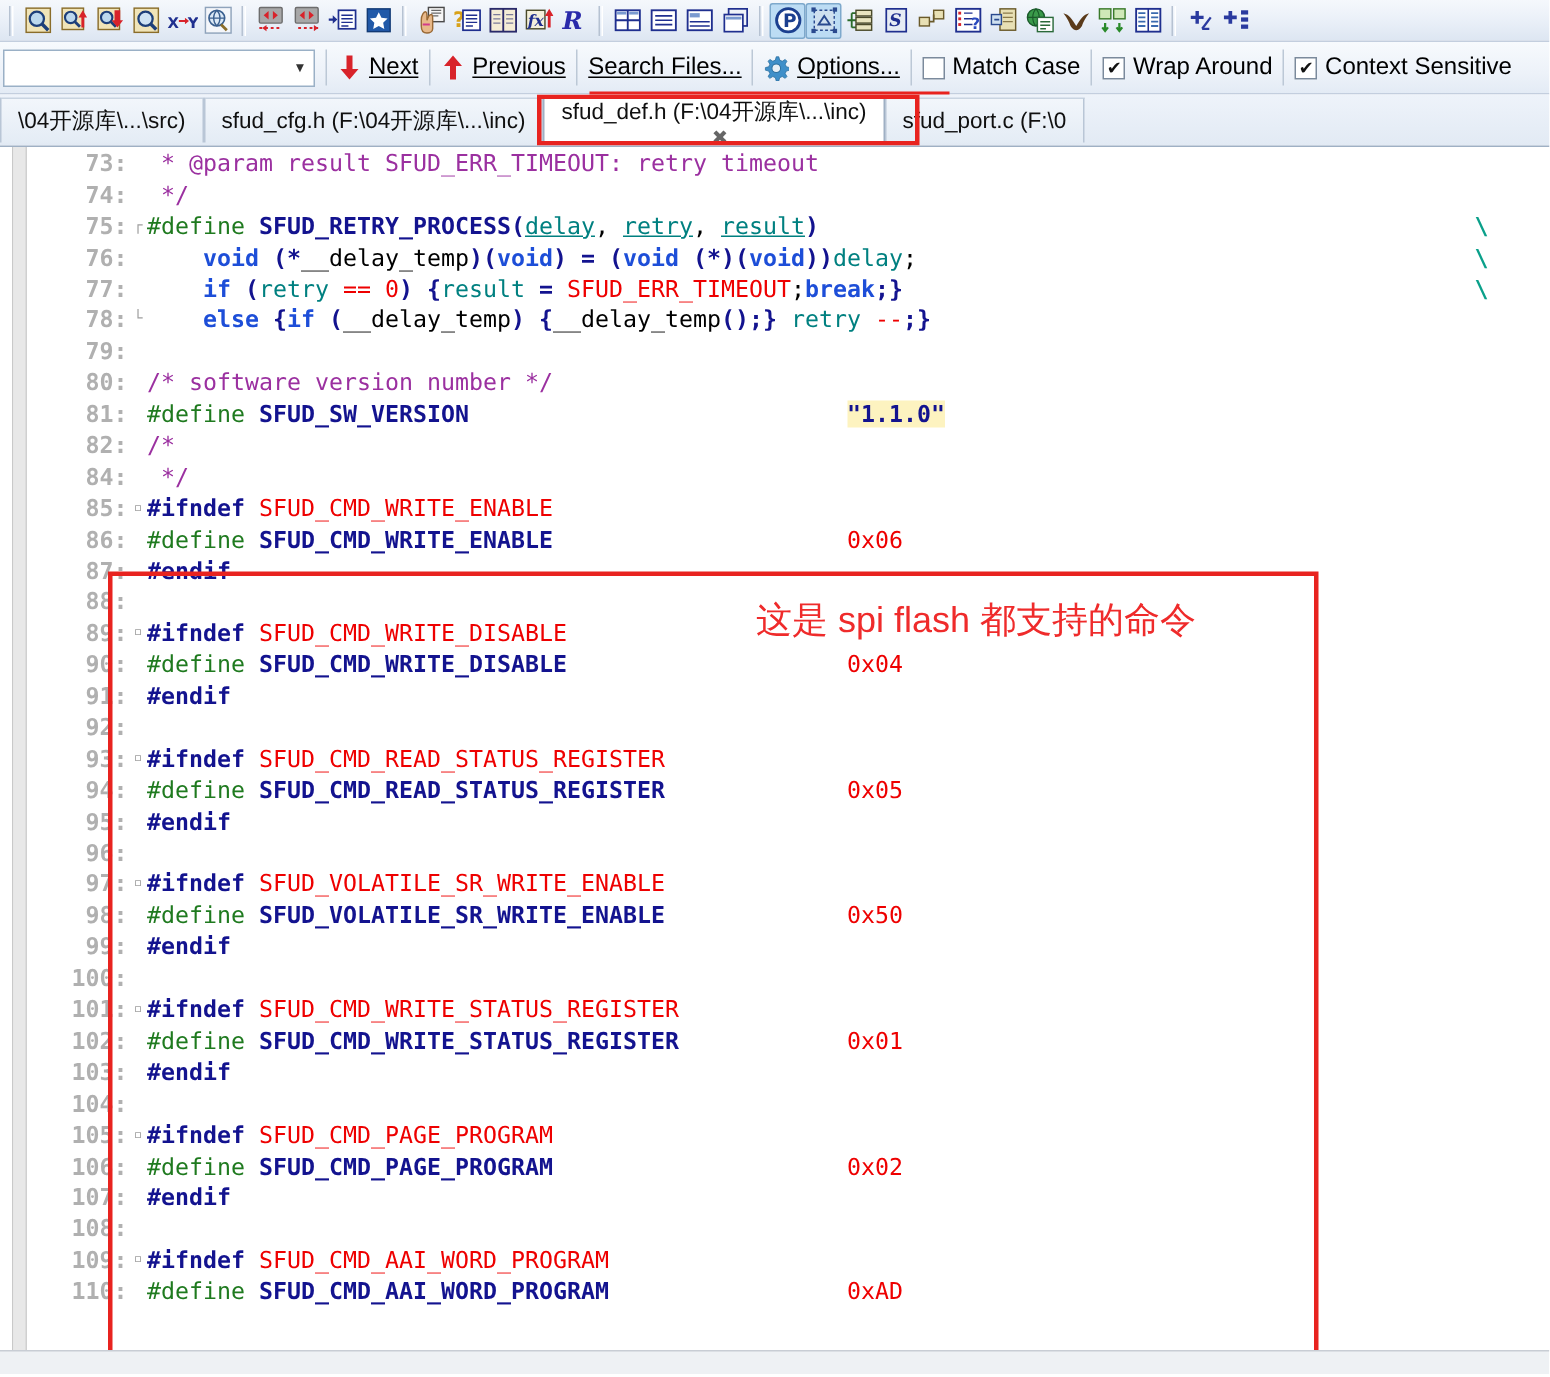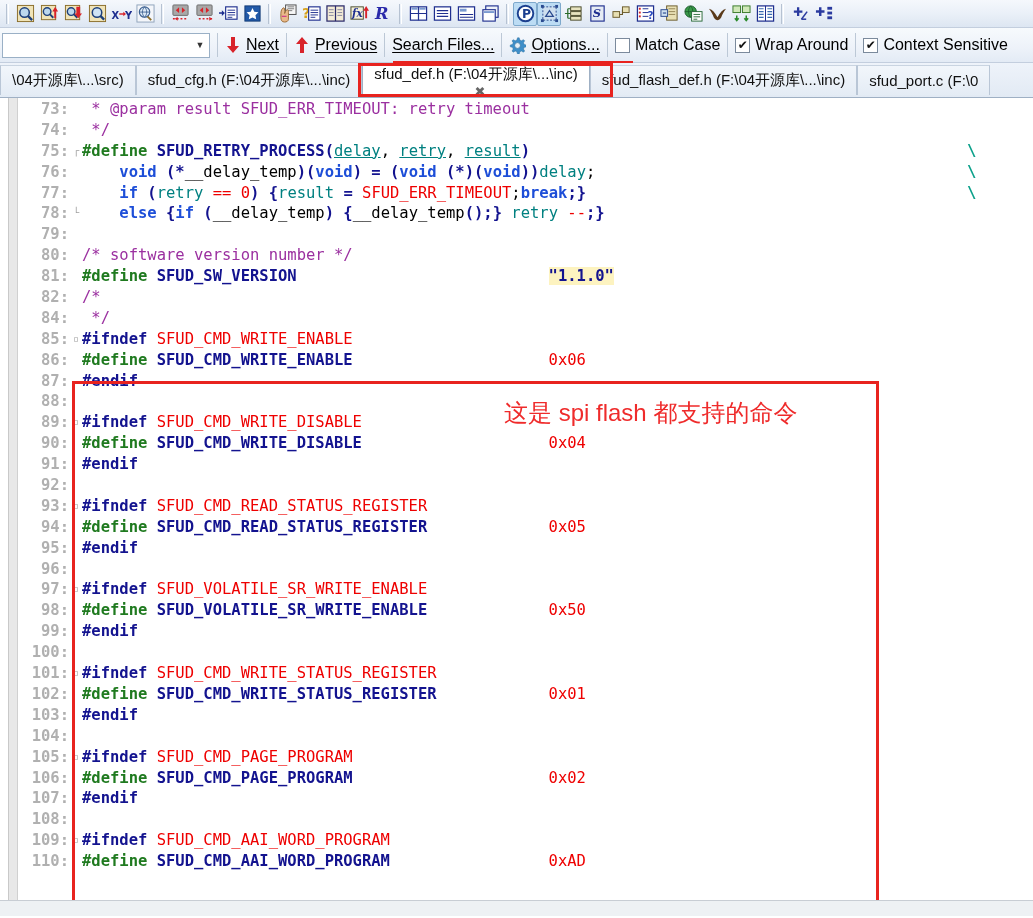--- a/index.html
+++ b/index.html
@@ -159,20 +159,21 @@
     flex: 0 0 auto;
   }
   #code-area {
     flex: 1;
     position: relative;
     font-family: "DejaVu Sans Mono", monospace;
     font-size: 15.5px;
     line-height: 20.9px;
     padding-top: 1px;
     overflow: hidden;
+    margin-left: 16px;
   }
   .cline {
     height: 20.9px;
     display: flex;
     align-items: center;
     white-space: pre;
   }
   .gut {
     width: 52px;
     text-align: right;
@@ -184,21 +185,21 @@
   .fold {
     width: 12px; flex: 0 0 auto;
     color: #a0a0a0;
     font-size: 10px;
     text-align: center;
   }
   .ctxt { flex: 1; }
 
   
   .t-com  { color: #9b30a0; }        
-  .t-pp   { color: #1f7a1f; font-weight: bold; }  
+  .t-pp   { color: #1f7a1f; font-weight: normal; }  
   .t-ppb  { color: #13138f; font-weight: bold; }  
   .t-id   { color: #13138f; font-weight: bold; }  
   .t-idr  { color: #ee0000; }        
   .t-num  { color: #ee0000; }        
   .t-kw   { color: #1d4ed8; font-weight: bold; }
   .t-type { color: #008080; }
   .t-pln  { color: #000000; }
   .t-par  { color: #13138f; font-weight: bold; }
   .t-ul   { text-decoration: underline; }
   .t-bs   { color: #0aa08a; font-weight: bold; }
@@ -542,23 +543,20 @@
 <div id="tabbar">
     <div class="tab">
       <span>\04开源库\...\src)</span>
     </div>
     <div class="tab">
       <span>sfud_cfg.h (F:\04开源库\...\inc)</span>
     </div>
     <div class="tab selected">
       <span>sfud_def.h (F:\04开源库\...\inc)</span>
       <span class="closex">✖</span>
-    </div>
-    <div class="tab">
-      <span>sfud_flash_def.h (F:\04开源库\...\inc)</span>
     </div>
     <div class="tab">
       <span>sfud_port.c (F:\0</span>
     </div>
     <div style="position: absolute; left: 358.266px; top: 0px; width: 254.328px; height: 34px; border: 3px solid rgb(232, 35, 31); pointer-events: none;"></div>
   </div>
 
 <div id="editor">
   <div id="left-rail"></div>
   <div id="left-rail2"></div>

